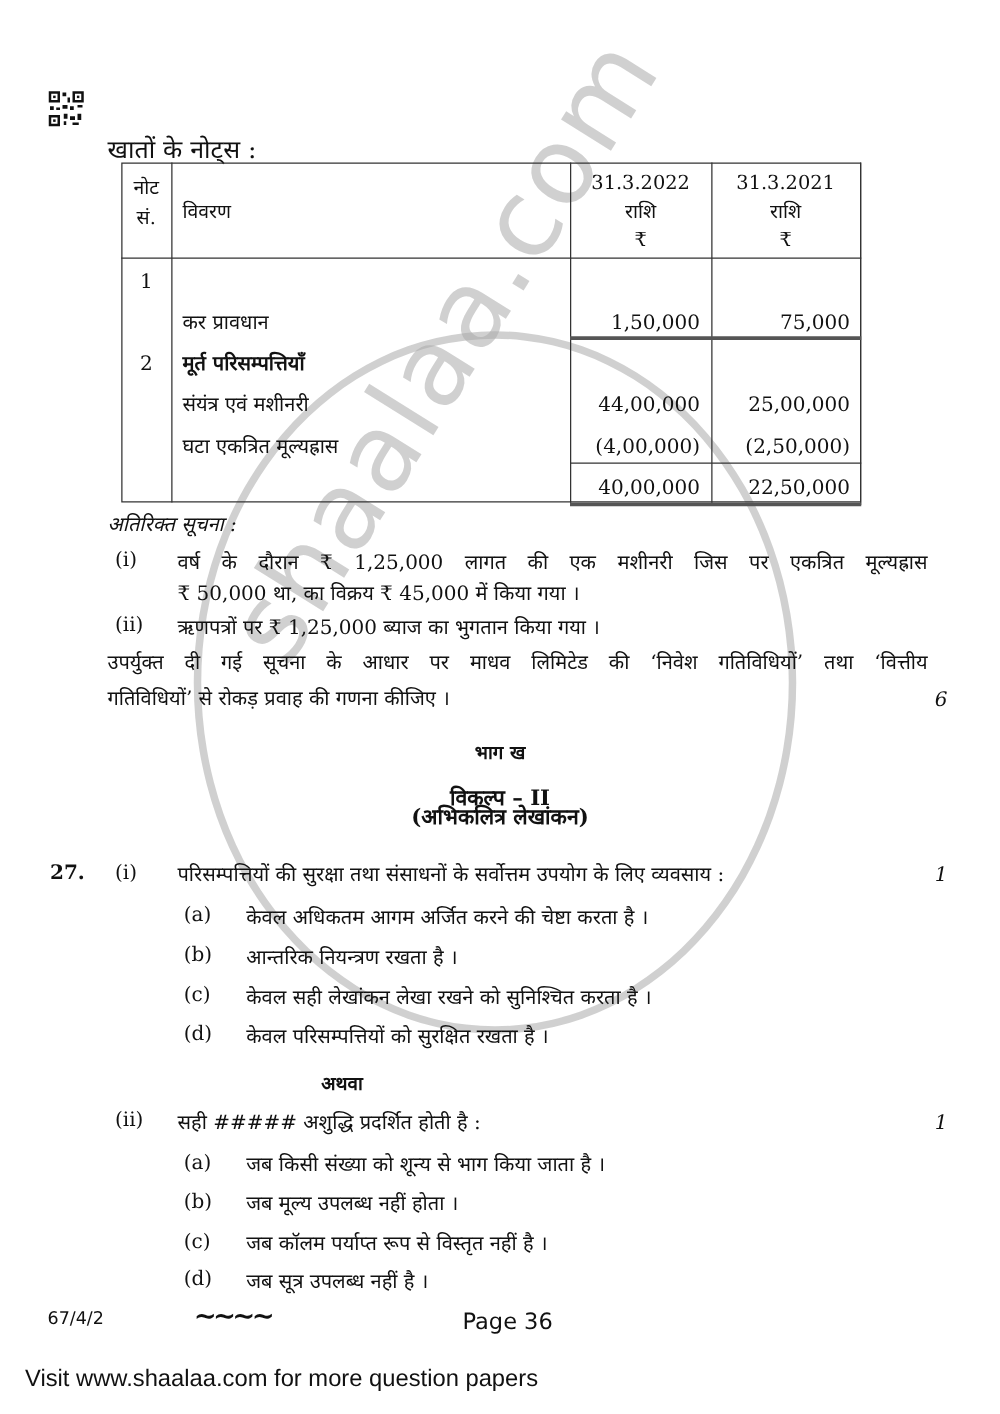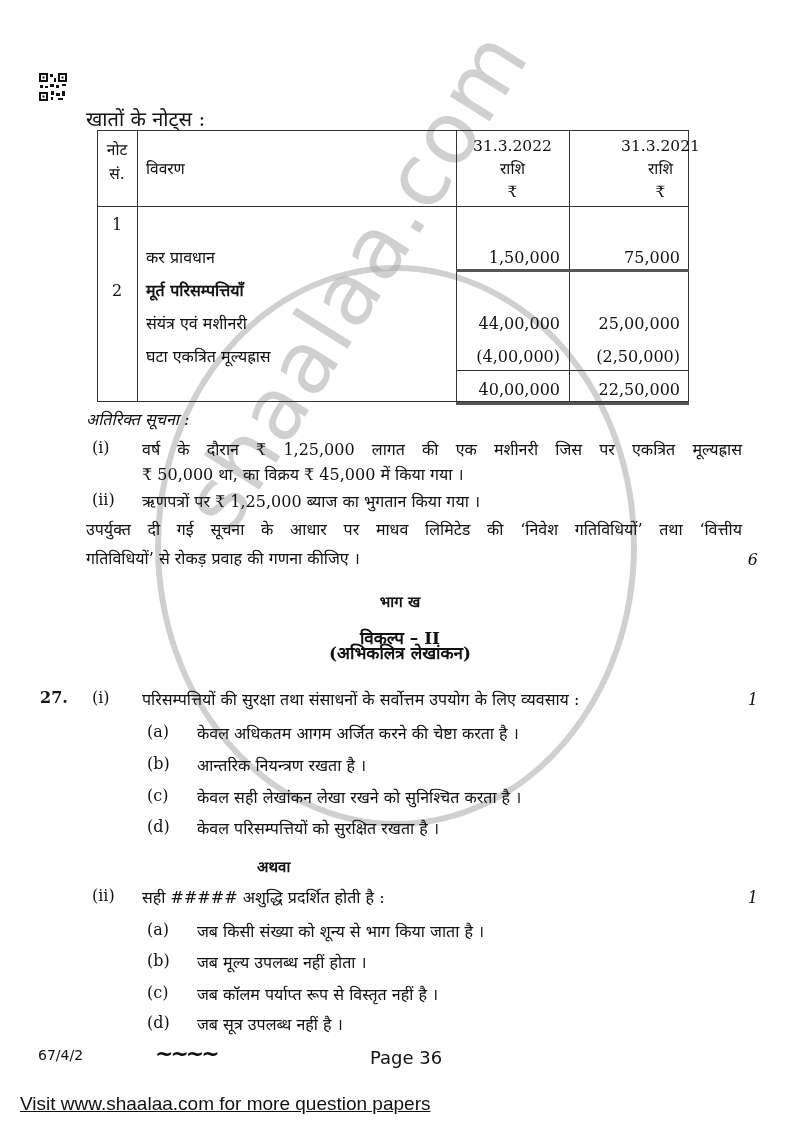--- a/index.html
+++ b/index.html
@@ -11,21 +11,21 @@
   .line { height: 33px; line-height: 33px; white-space: nowrap; }
   .bold { font-weight: bold; }
   .italic { font-style: italic; }
   .marks { position: absolute; right: 42px; font-style: italic; font-size: 16px; }
   .center { position: absolute; left: 0; width: 800px; text-align: center; font-weight: bold; font-size: 16px; }
   .watermark { position: absolute; left: 155px; top: 265px; width: 470px; height: 550px; border: 6px solid rgba(170,170,170,0.55); border-radius: 50%; }
   .wm-text { position: absolute; left: 205px; top: 470px; font-family: "DejaVu Sans", sans-serif; font-size: 86px; color: rgba(170,170,170,0.55); transform: rotate(-58deg); transform-origin: left center; letter-spacing: 2px; white-space: nowrap; }
   .footer-code { left: 38px; top: 1047px; font-family: "DejaVu Sans", sans-serif; font-size: 14px; }
   .footer-tilde { left: 155px; top: 1040px; font-size: 22px; font-weight: bold; letter-spacing: -3px; }
   .footer-page { left: 370px; top: 1047px; font-family: "DejaVu Sans", sans-serif; font-size: 18px; }
-  .visit { left: 20px; top: 1093px; font-family: "Liberation Sans", sans-serif; font-size: 19px; text-decoration: underline; }
+  .visit { left: 20px; top: 1093px; font-family: "Liberation Sans", sans-serif; font-size: 19px; }
 </style>
 </head>
 <body>
 
 <div class="watermark"></div>
 <div class="wm-text">shaalaa.com</div>
 
 <svg class="abs qr" viewBox="0 0 30 30">
   <rect x="0" y="0" width="30" height="30" fill="#fff"></rect>
   <rect x="1" y="1" width="9" height="9" fill="#111"></rect>
@@ -69,21 +69,21 @@
 <div class="abs" style="left:97px; top:138px; width:40px; text-align:center; line-height:24px; font-size:15.5px;">
   <div>नोट</div>
   <div>सं.</div>
 </div>
 <div class="abs" style="left:146px; top:157px; font-size:15.5px;">विवरण</div>
 <div class="abs" style="left:456px; top:135px; width:113px; text-align:center; line-height:23px; font-size:15.5px;">
   <div>31.3.2022</div>
   <div>राशि</div>
   <div>₹</div>
 </div>
-<div class="abs" style="left:569px; top:135px; width:119px; text-align:center; line-height:23px; font-size:15.5px;padding-left:32px;">
+<div class="abs" style="left:569px; top:135px; width:119px; text-align:center; line-height:23px; font-size:15.5px;">
   <div>31.3.2021</div>
   <div>राशि</div>
   <div>₹</div>
 </div>
 
 <div class="abs" style="left:97px; top:208px; width:592px;">
 
   <div class="line" style="position:relative;">
     <span class="abs" style="left:0; width:40px; text-align:center;">1</span>
   </div>

